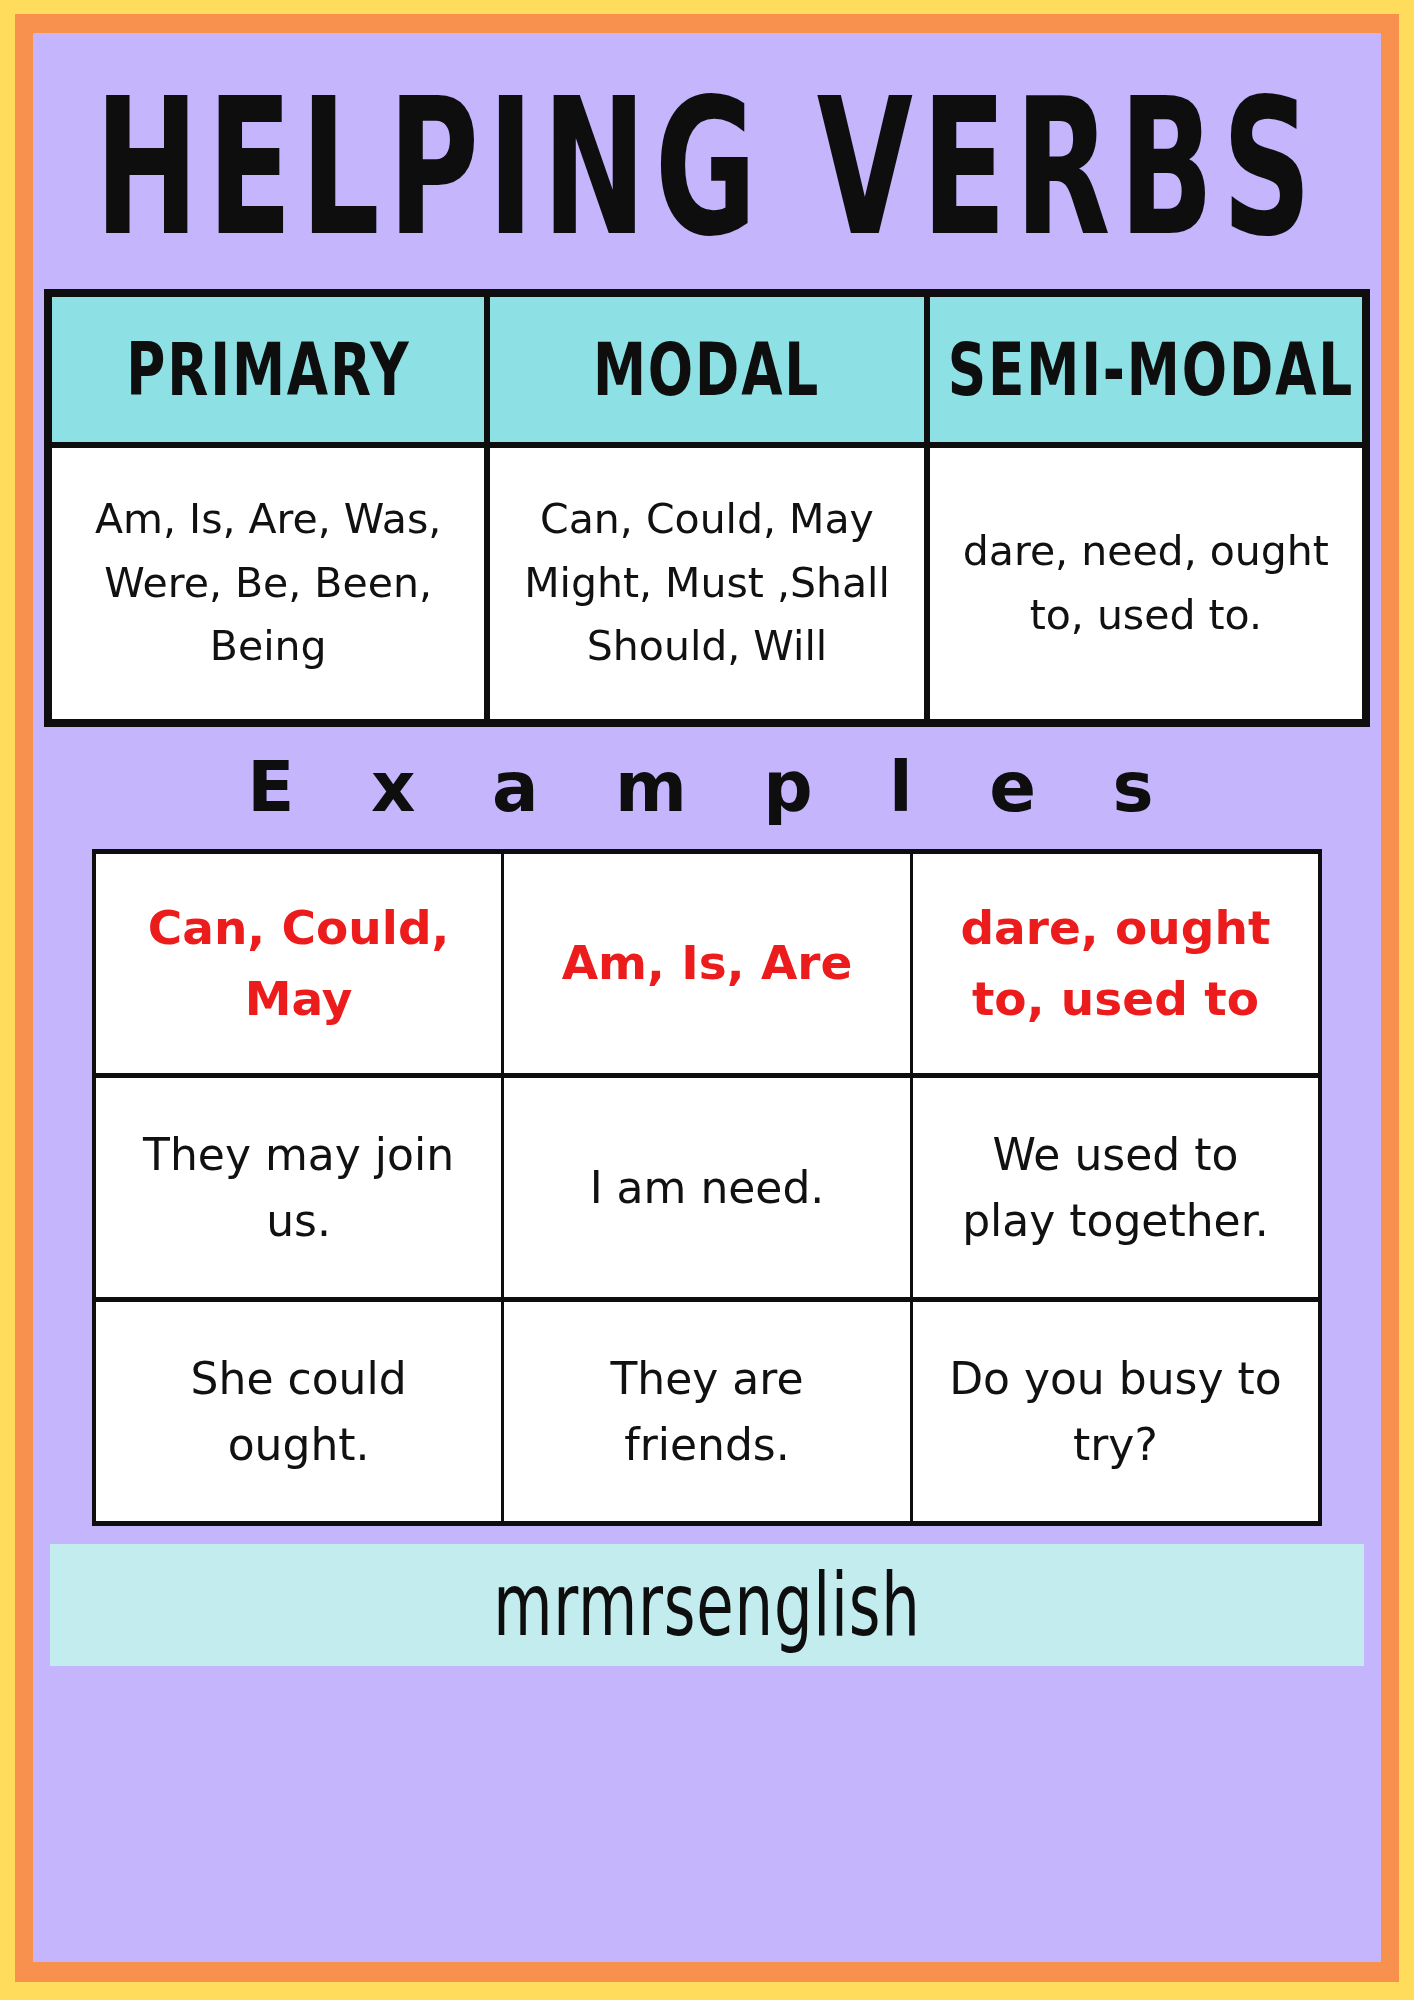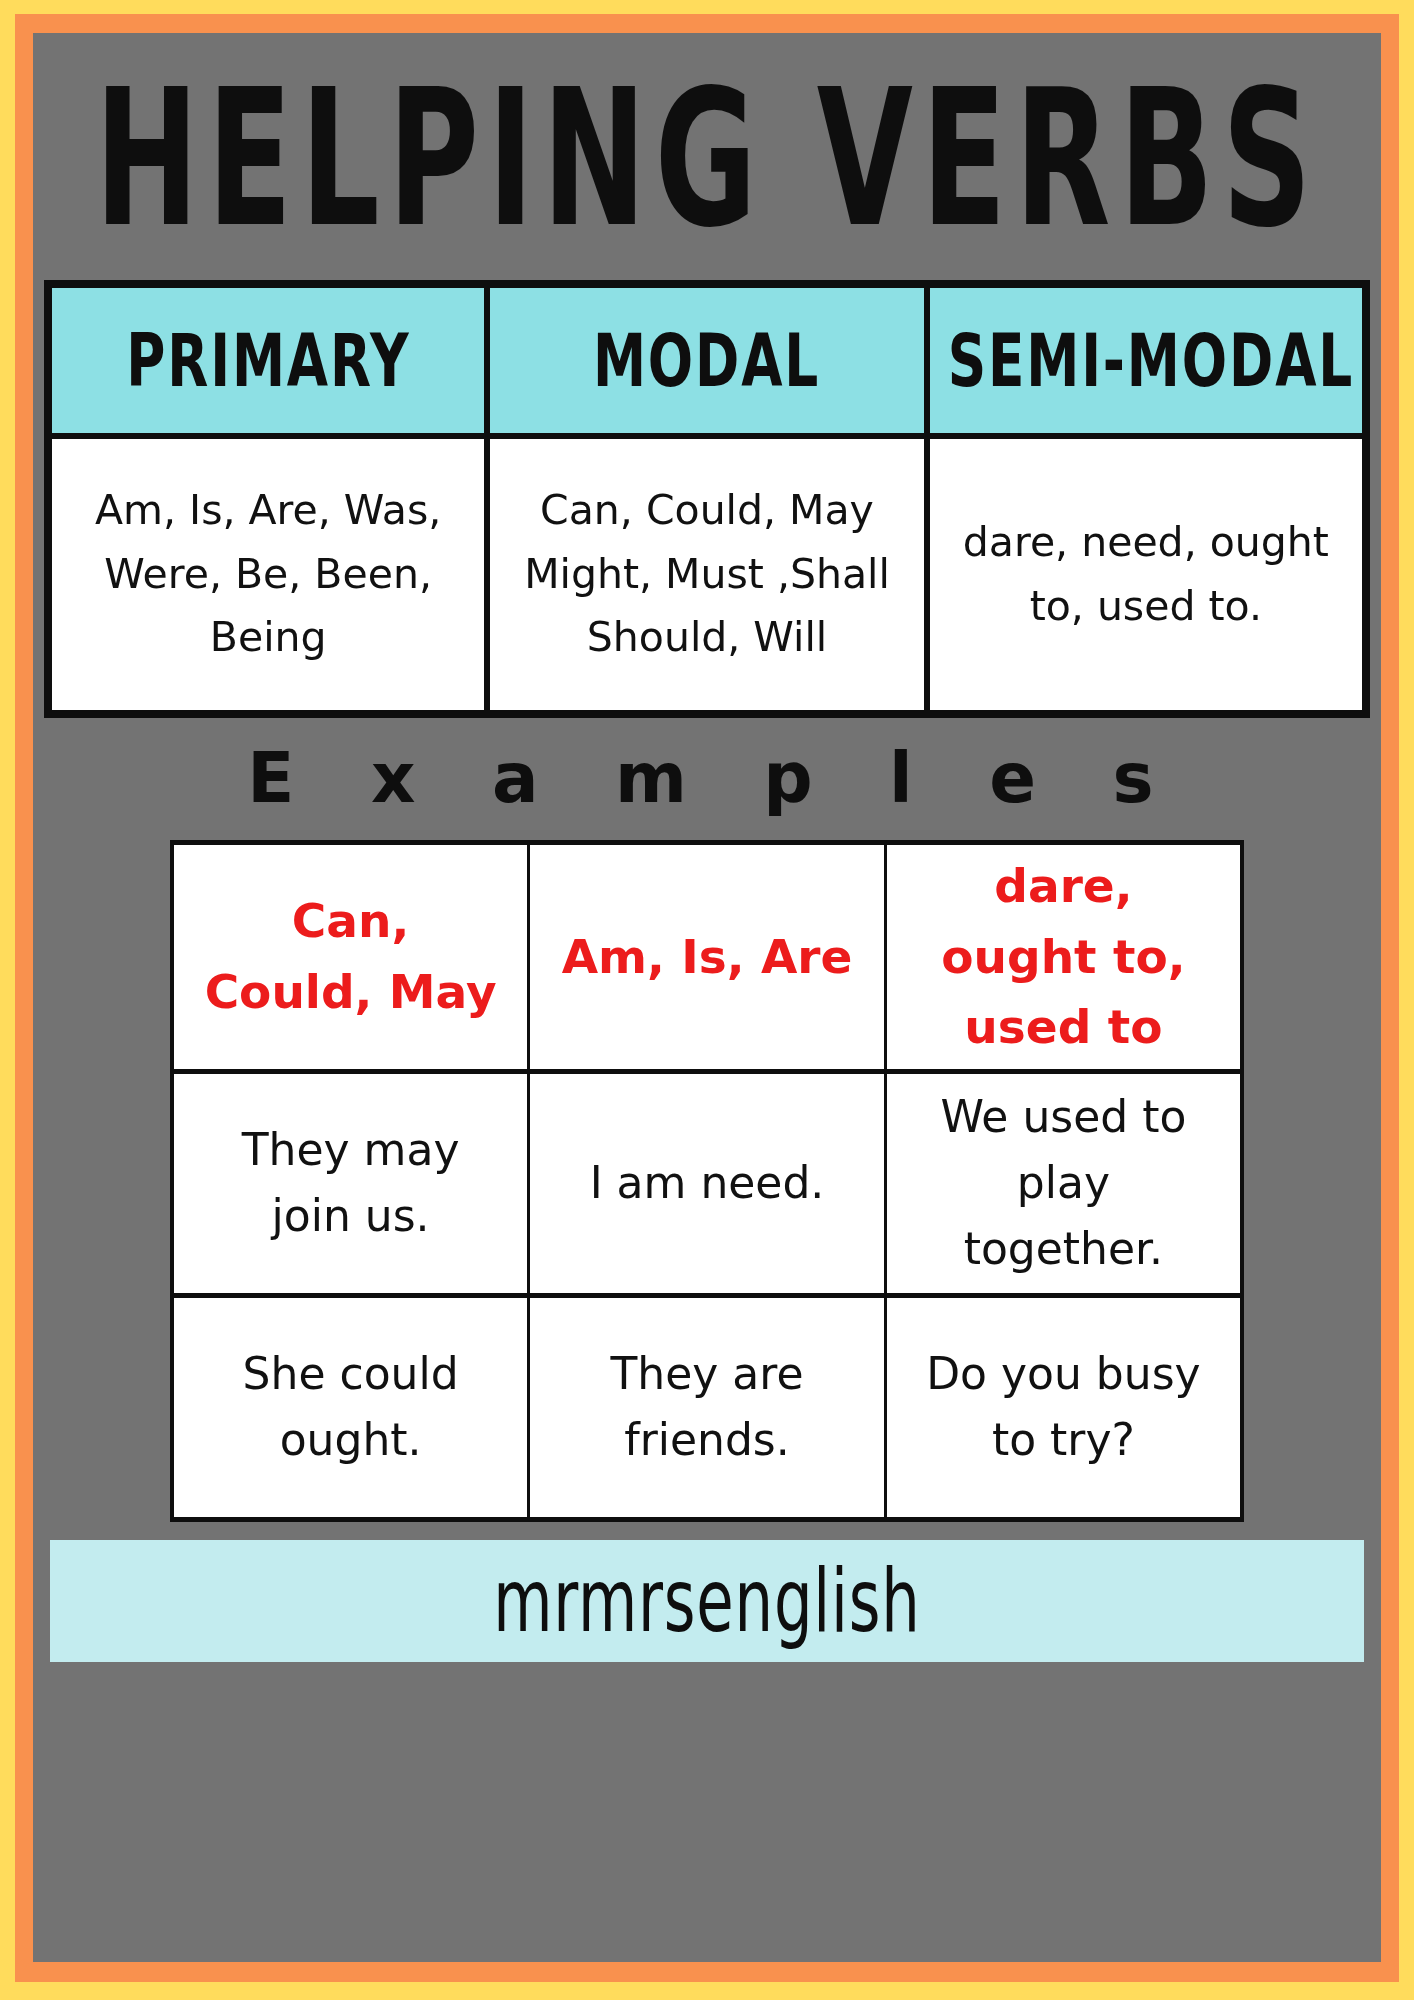--- a/index.html
+++ b/index.html
@@ -22,22 +22,22 @@
     padding:14px 15px 18px 15px;
     background:var(--frame_yellow);
   }
   .frame-orange{
     width:100%;height:100%;
     padding:19px 18px 20px 18px;
     background:var(--frame_orange);
   }
   .sheet{
     width:100%;height:100%;
-    background:#737373;
-    padding-top:31px;
+    background:#c4b5fd;
+    padding-top:40px;
     overflow:hidden;
   }
   
   .poster-title{
     text-align:center;
     height:190px;
     display:flex;align-items:center;justify-content:center;
   }
   .poster-title span{
     display:inline-block;
@@ -85,21 +85,21 @@
     text-align:center;
     margin-top:20px;
     font-size:69px;
     font-weight:bold;
     letter-spacing:0.38em;
     color:var(--ink);
     text-indent:0.19em;
   }
   
   .examples-table{
-    width:1074px;
+    width:1230px;
     margin-top:22px;
     border:4px solid var(--ink);
     table-layout:fixed;
   }
   .examples-table td{
     border-left:3px solid var(--ink);
     border-right:3px solid var(--ink);
     border-top:5px solid var(--ink);
     border-bottom:5px solid var(--ink);
     height:224px;

